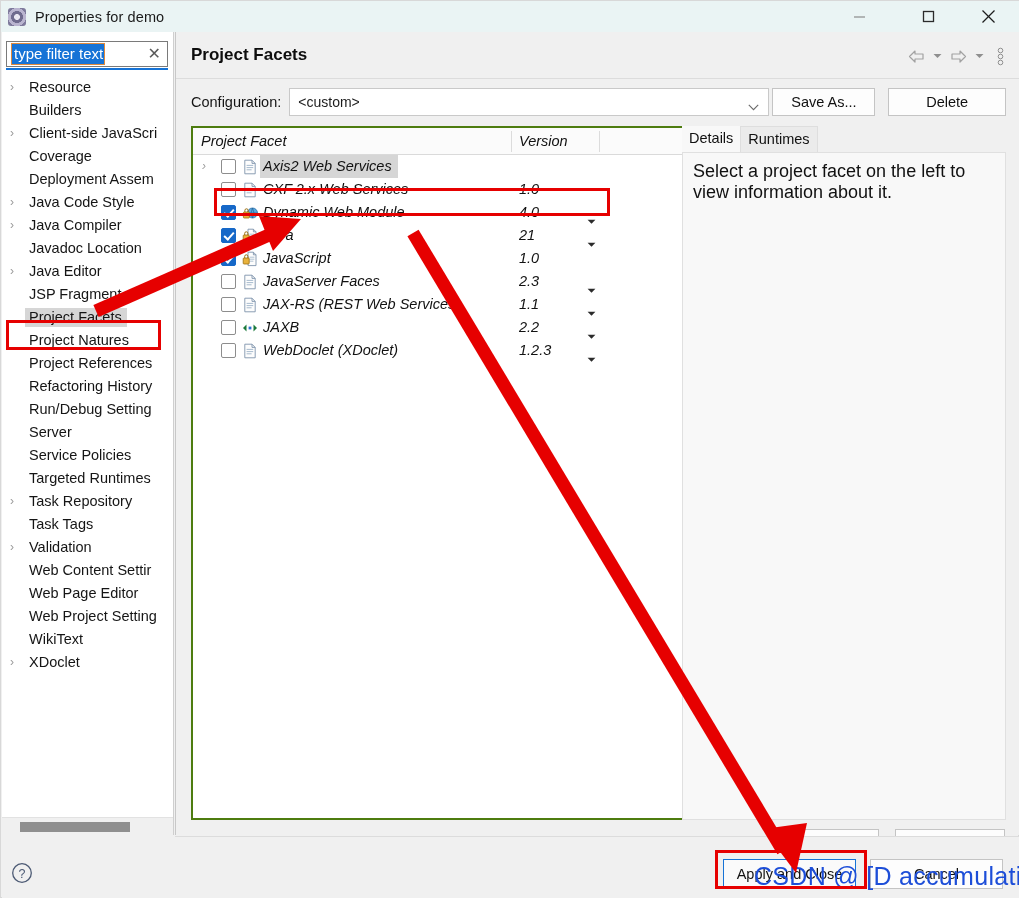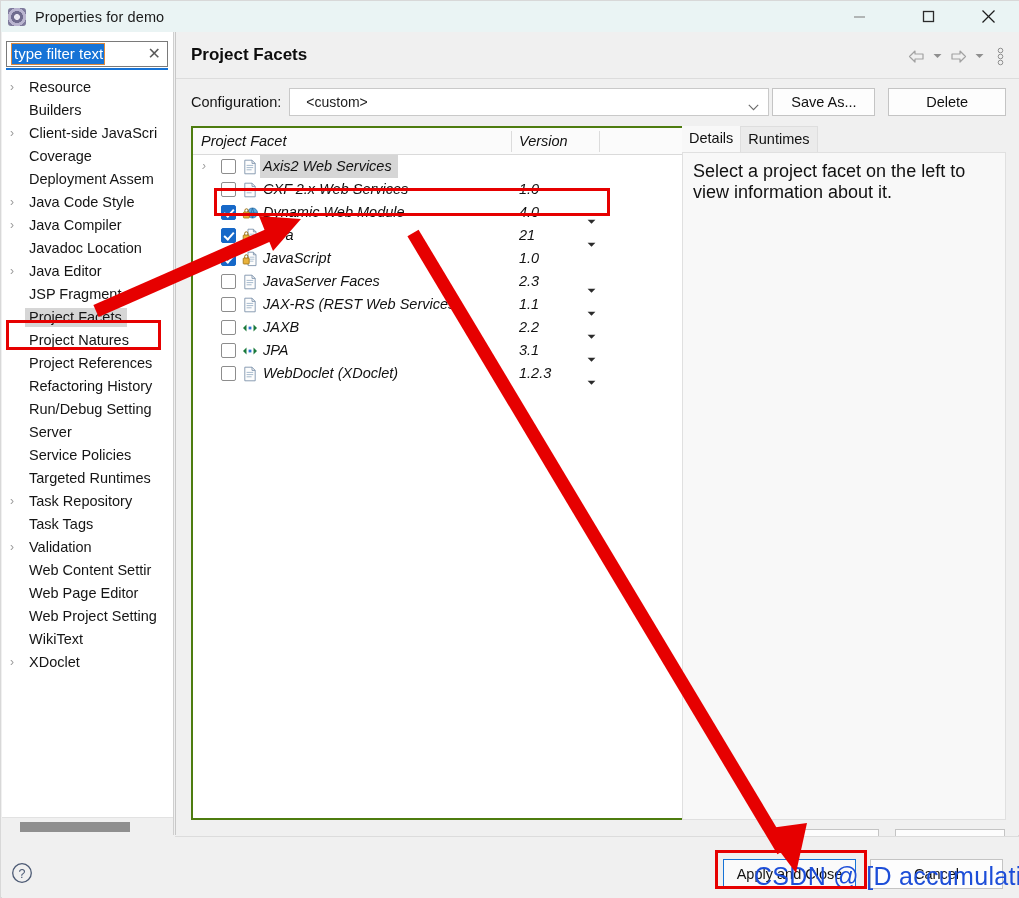--- a/index.html
+++ b/index.html
@@ -114,21 +114,21 @@
   #config-row {
     position: absolute; left: 15px; top: 55px; width: 815px; height: 30px;
     display: flex; align-items: center;
   }
   #config-label { font-size: 14.5px; color: #141414; margin-right: 8px; }
   #config-combo {
     position: relative; width: 490px; height: 28px;
     background: #fff; border: 1px solid #c9c9c9;
     display: flex; align-items: center;
   }
-  #config-combo-value { font-size: 14px; color: #1c1c1c; margin-left: 16px; }
+  #config-combo-value { font-size: 14px; color: #1c1c1c; margin-left: 8px; }
   #config-combo-caret { position: absolute; right: 9px; top: 8px; }
   .pbtn {
     height: 28px; background: #fdfdfd; border: 1px solid #c4c4c4;
     font-size: 14.5px; color: #111;
     display: flex; align-items: center; justify-content: center;
   }
   #btn-saveas { width: 105px; margin-left: 3px; text-align: right; }
   #btn-delete { width: 120px; margin-left: 13px; }
 
   
@@ -456,33 +456,20 @@
               </svg></span>
             <span class="fname">JAXB</span>
             <span class="fver">2.2</span>
             <span class="fcaret"><svg width="9" height="6" viewBox="0 0 9 6">
                 <path d="M0.6 0.8 L4.5 4.8 L8.4 0.8 Z" fill="#2b2b2b"></path>
               </svg></span>
           </div>
           <div class="frow">
             <span class="cb"></span>
             <span class="ficon"><svg width="16" height="16" viewBox="0 0 16 16">
-                <path d="M1 8 L4.5 4.5 L4.5 11.5 Z" fill="#1a7a3c"></path>
-                <path d="M15 8 L11.5 4.5 L11.5 11.5 Z" fill="#1a7a3c"></path>
-                <rect x="6.6" y="6.6" width="2.8" height="2.8" fill="#2a6fd0"></rect>
-              </svg></span>
-            <span class="fname">JPA</span>
-            <span class="fver">3.1</span>
-            <span class="fcaret"><svg width="9" height="6" viewBox="0 0 9 6">
-                <path d="M0.6 0.8 L4.5 4.8 L8.4 0.8 Z" fill="#2b2b2b"></path>
-              </svg></span>
-          </div>
-          <div class="frow">
-            <span class="cb"></span>
-            <span class="ficon"><svg width="16" height="16" viewBox="0 0 16 16">
                 <path d="M2.8 1.2 h7.2 l3.2 3.2 V14.8 H2.8 Z" fill="#fdfdfd" stroke="#7f94ad" stroke-width="0.9"></path>
                 <path d="M10 1.2 v3.2 h3.2" fill="none" stroke="#7f94ad" stroke-width="0.9"></path>
                 <path d="M4.6 6.4 h6.6 M4.6 8.6 h6.6 M4.6 10.8 h5" stroke="#9db2c7" stroke-width="0.9"></path>
               </svg></span>
             <span class="fname">WebDoclet (XDoclet)</span>
             <span class="fver">1.2.3</span>
             <span class="fcaret"><svg width="9" height="6" viewBox="0 0 9 6">
                 <path d="M0.6 0.8 L4.5 4.8 L8.4 0.8 Z" fill="#2b2b2b"></path>
               </svg></span>
           </div>

